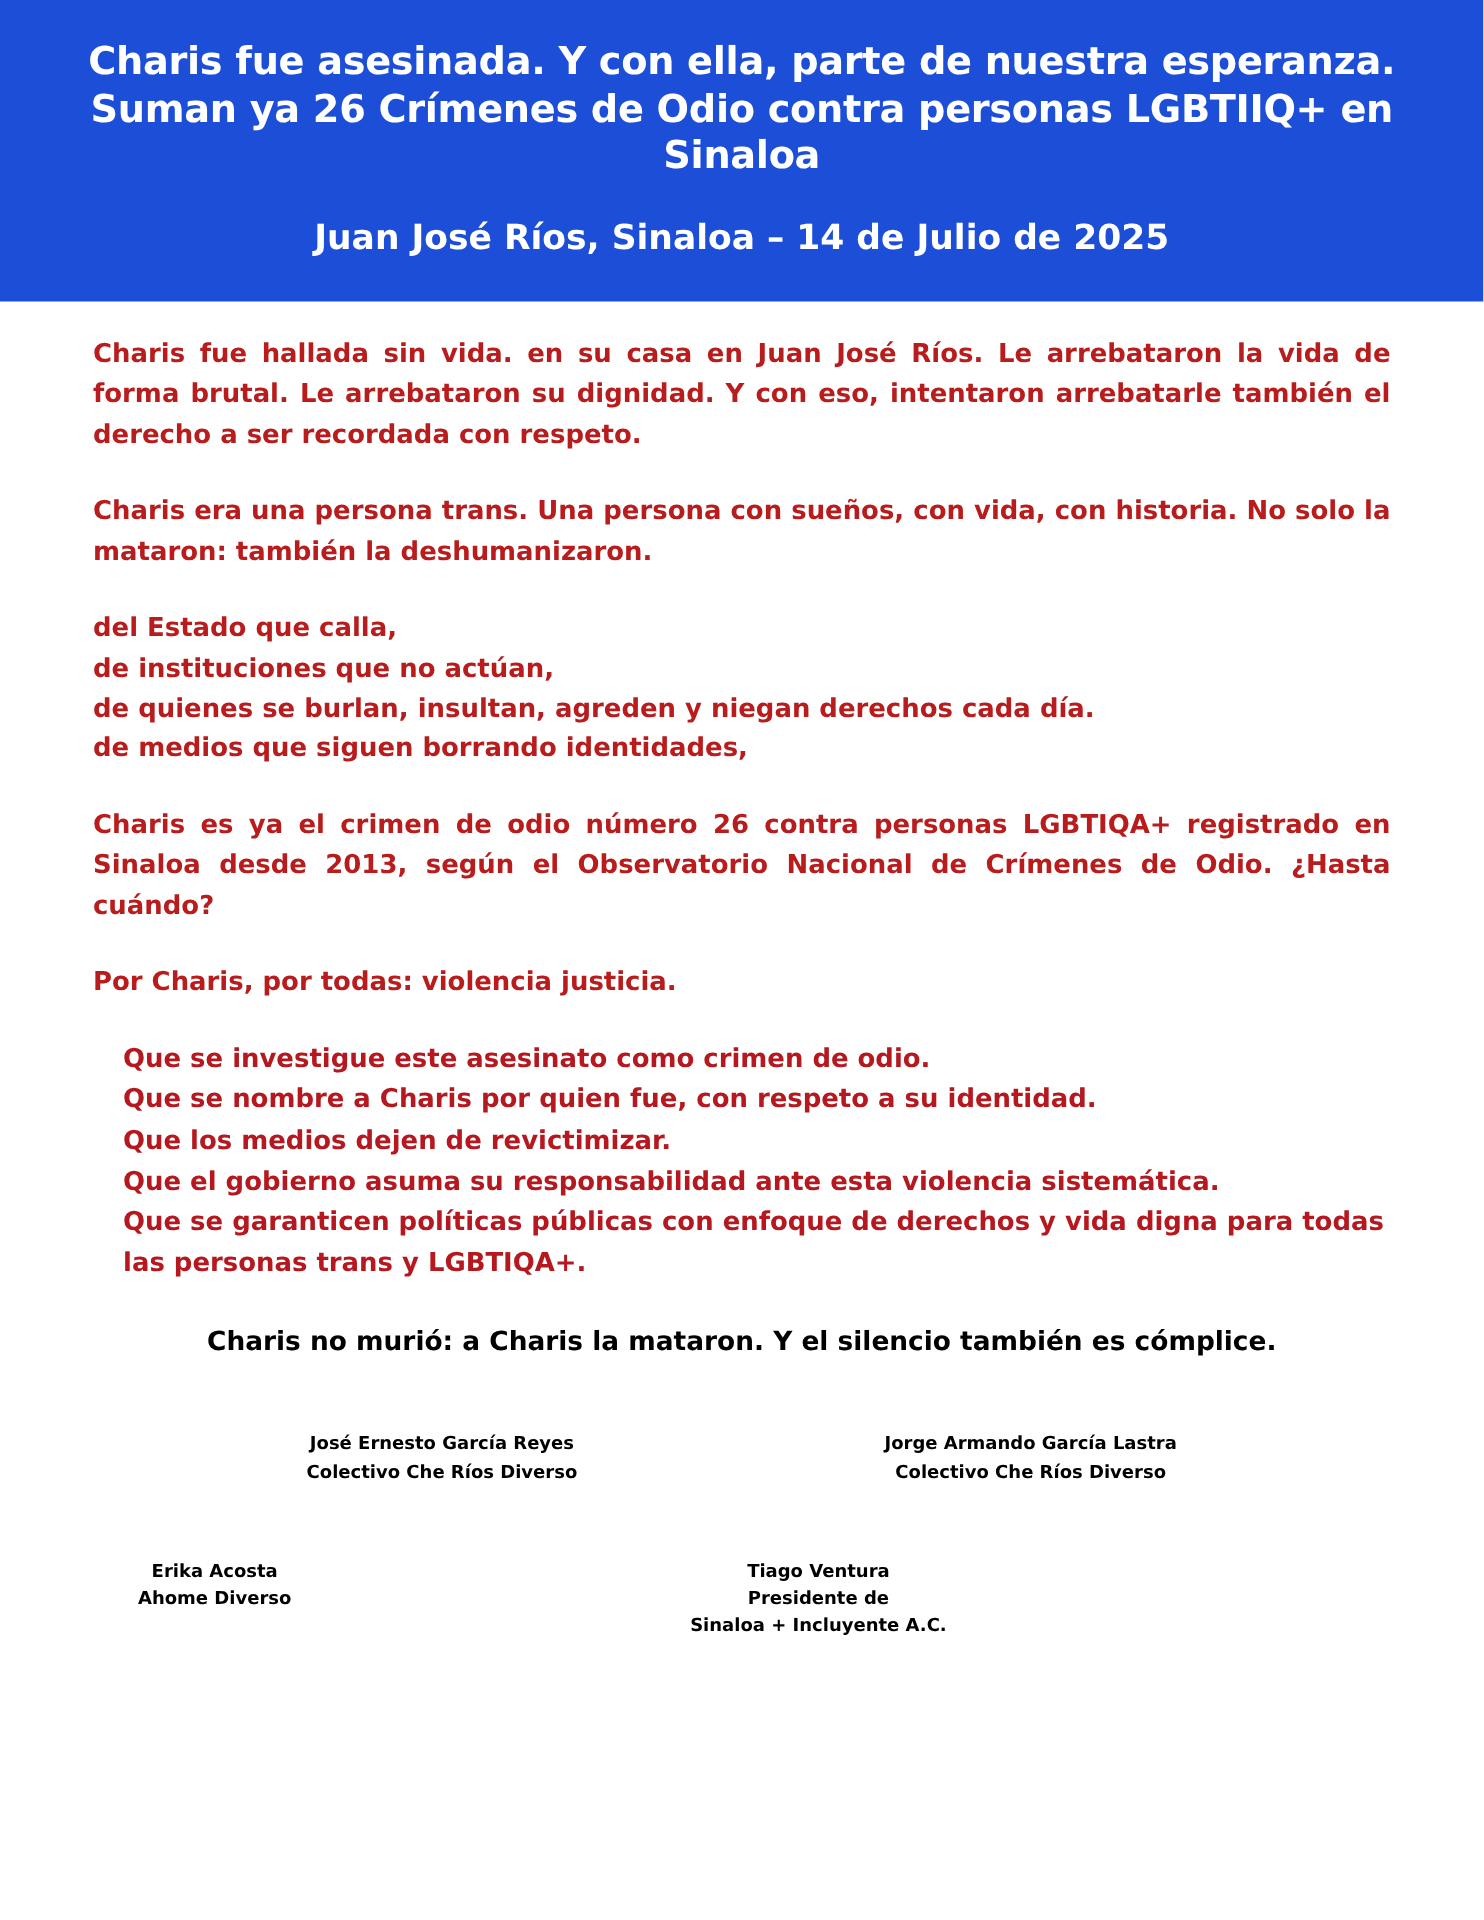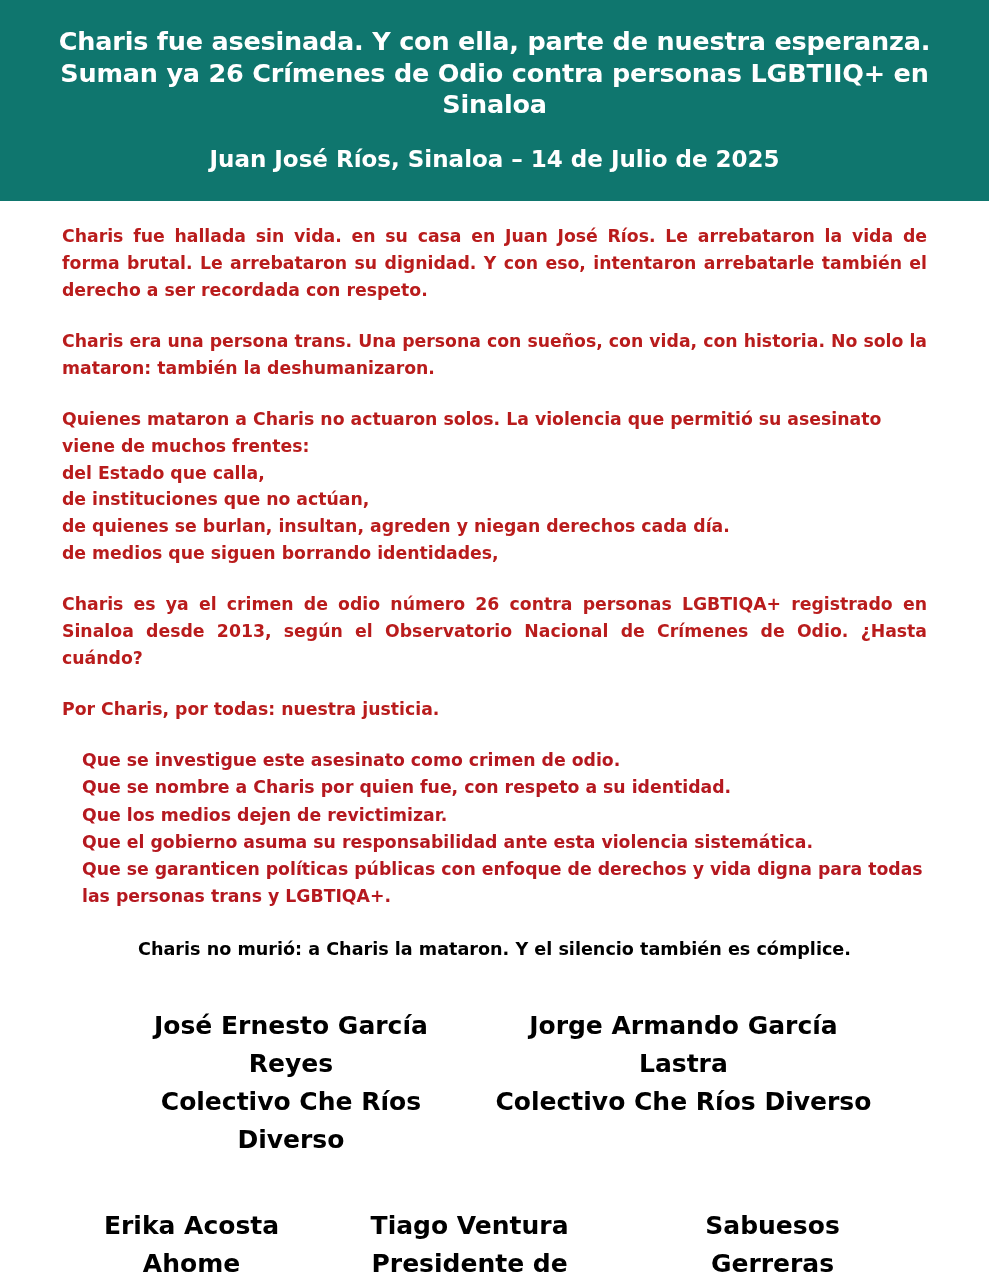--- a/index.html
+++ b/index.html
@@ -14,21 +14,21 @@
     color: #000000;
   }
   .page {
     width: 989px;
     min-height: 1280px;
     position: relative;
     box-sizing: border-box;
   }
   
   .header {
-    background: #0f766e;
+    background: #1d4ed8;
     color: #ffffff;
     padding: 26px 40px 26px 40px;
     box-sizing: border-box;
     text-align: center;
   }
   .header-title {
     font-size: 25.5px;
     font-weight: bold;
     line-height: 1.24;
     letter-spacing: -0.2px;
@@ -93,21 +93,21 @@
     padding: 0 40px;
     justify-content: space-around;
   }
   .sig-row.row2 {
     margin-top: 48px;
     padding: 0 24px;
     justify-content: space-between;
   }
   .sig {
     text-align: center;
-    font-size: 25px;
+    font-size: 12px;
     font-weight: bold;
     line-height: 1.52;
     padding: 0 6px;
   }
   .sig .name {
     display: block;
   }
   .sig .org {
     display: block;
   }
@@ -132,30 +132,29 @@
     <div class="header-sub">Juan José Ríos, Sinaloa – 14 de Julio de 2025</div>
   </div>
 
   <div class="content">
 
     <p class="para justified">Charis fue hallada sin vida. en su casa en Juan José Ríos. Le arrebataron la vida de forma brutal. Le arrebataron su dignidad. Y con eso, intentaron arrebatarle también el derecho a ser recordada con respeto.</p>
 
     <p class="para justified">Charis era una persona trans. Una persona con sueños, con vida, con historia. No solo la mataron: también la deshumanizaron.</p>
 
     <p class="para">
-      <span class="line">Quienes mataron a Charis no actuaron solos. La violencia que permitió su asesinato viene de muchos frentes:</span>
       <span class="line">del Estado que calla,</span>
       <span class="line">de instituciones que no actúan,</span>
       <span class="line">de quienes se burlan, insultan, agreden y niegan derechos cada día.</span>
       <span class="line">de medios que siguen borrando identidades,</span>
     </p>
 
     <p class="para justified">Charis es ya el crimen de odio número 26 contra personas LGBTIQA+ registrado en Sinaloa desde 2013, según el Observatorio Nacional de Crímenes de Odio. ¿Hasta cuándo?</p>
 
-    <p class="para">Por Charis, por todas: nuestra justicia.</p>
+    <p class="para">Por Charis, por todas: violencia justicia.</p>
 
     <div class="demands">
       <span class="demand-line">Que se investigue este asesinato como crimen de odio.</span>
       <span class="demand-line">Que se nombre a Charis por quien fue, con respeto a su identidad.</span>
       <span class="demand-line">Que los medios dejen de revictimizar.</span>
       <span class="demand-line"> Que el gobierno asuma su responsabilidad ante esta violencia sistemática.</span>
       <span class="demand-line wrap">Que se garanticen políticas públicas con enfoque de derechos y vida digna para todas las personas trans y LGBTIQA+.</span>
     </div>
 
     <div class="closing">
@@ -180,21 +179,20 @@
         <div class="sig">
           <span class="name">Erika Acosta</span>
           <span class="org">Ahome Diverso</span>
         </div>
         <div class="sig">
           <span class="name">Tiago Ventura</span>
           <span class="org">Presidente de</span>
           <span class="org-2">Sinaloa + Incluyente A.C.</span>
         </div>
         <div class="sig">
-          <span class="org">Sabuesos Gerreras</span>
         </div>
       </div>
 
     </div>
 
     <div class="spacer-bottom"></div>
   </div>
 </div>
 
 </body></html>

